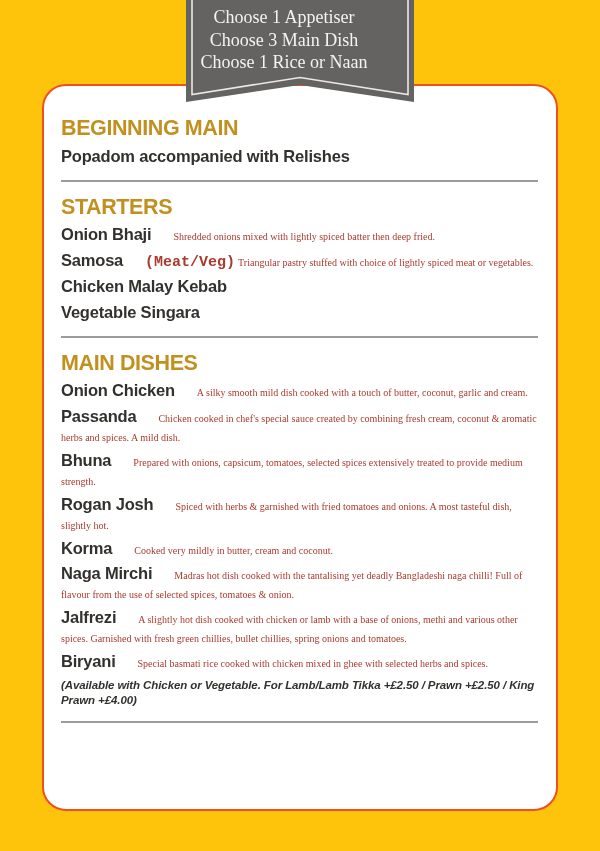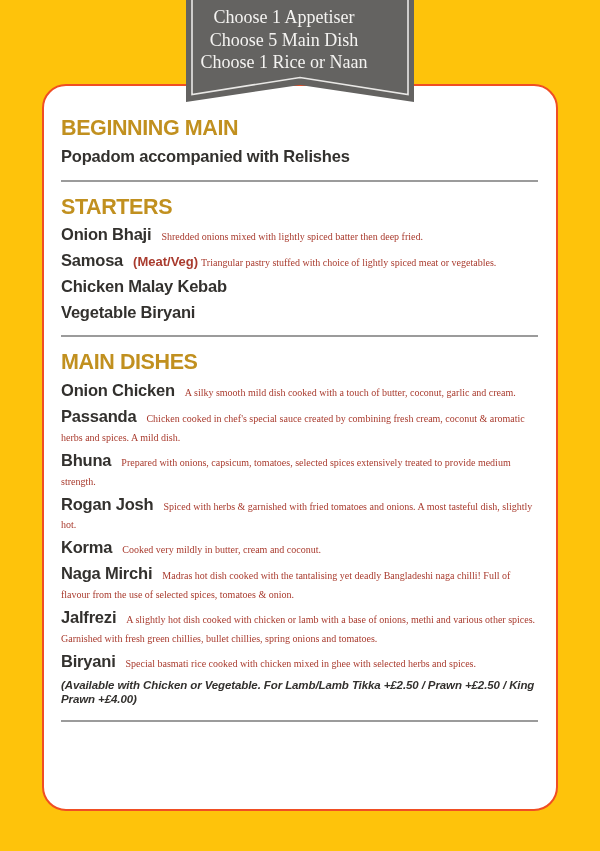--- a/index.html
+++ b/index.html
@@ -29,24 +29,24 @@
   h2{
     font-weight:bold; font-size:21.5px; line-height:1.15; letter-spacing:-0.4px;
     color:var(--gold); margin:0 0 4px 0;
   }
   hr{
     border:none; border-top:2px solid var(--divider); margin:13px 0 13px 0;
   }
   .item{margin:6px 0;}
   .dish{
     font-weight:bold; font-size:16.5px; line-height:1.2; letter-spacing:-0.2px;
-    color:var(--dark); margin-right:10px;
+    color:var(--dark); margin-right:22px;
   }
   .tag{
-    font-family:Liberation Sans, sans-serif; font-weight:bold; font-size:13px;
+    font-family:Liberation Mono, monospace; font-weight:bold; font-size:15px;
     color:var(--red); margin-right:3px;
   }
   .desc{
     font-family:"Liberation Serif", serif; font-size:10px; line-height:1.22;
     color:var(--red);
   }
   .note{
     font-weight:bold; font-size:11.5px; line-height:1.3; letter-spacing:-0.1px;
     color:var(--dark); margin:1px 0 0 0;font-style:italic;
   }
@@ -54,38 +54,38 @@
 </head>
 <body>
 
 <div class="ribbon">
   <svg viewBox="0 0 228 104" preserveAspectRatio="none">
     <polygon points="0,0 228,0 228,102 114,85 0,102" style="fill:var(--ribbon)"></polygon>
     <polygon points="6,-6 222,-6 222,94.5 114,77.5 6,94.5" style="fill:none;stroke:var(--ribbon-line);stroke-width:1.6"></polygon>
   </svg>
   <div class="ribbon-text">
     <div>Choose 1 Appetiser</div>
-    <div>Choose 5 Main Dish</div>
+    <div>Choose 3 Main Dish</div>
     <div>Choose 1 Rice or Naan</div>
   </div>
 </div>
 
 <div class="card">
   <div>
       <section>
         <h2>BEGINNING MAIN</h2>
         <p class="item"><span class="dish">Popadom accompanied with Relishes</span></p>
       </section>
       <hr>
       <section>
         <h2>STARTERS</h2>
         <p class="item"><span class="dish">Onion Bhaji</span><span class="desc">Shredded onions mixed with lightly spiced batter then deep fried.</span></p>
         <p class="item"><span class="dish">Samosa</span><span class="tag">(Meat/Veg)</span><span class="desc">Triangular pastry stuffed with choice of lightly spiced meat or vegetables.</span></p>
         <p class="item"><span class="dish">Chicken Malay Kebab</span></p>
-        <p class="item"><span class="dish">Vegetable Biryani</span></p>
+        <p class="item"><span class="dish">Vegetable Singara</span></p>
       </section>
       <hr>
       <section>
         <h2>MAIN DISHES</h2>
         <p class="item"><span class="dish">Onion Chicken</span><span class="desc">A silky smooth mild dish cooked with a touch of butter, coconut,  garlic and cream.</span></p>
         <p class="item"><span class="dish">Passanda</span><span class="desc">Chicken cooked in chef's special sauce created by combining  fresh cream, coconut &amp; aromatic herbs and spices. A mild dish.</span></p>
         <p class="item"><span class="dish">Bhuna</span><span class="desc">Prepared with onions, capsicum, tomatoes, selected spices extensively treated to provide medium strength.</span></p>
         <p class="item"><span class="dish">Rogan Josh</span><span class="desc">Spiced with herbs &amp; garnished with fried tomatoes and onions. A most tasteful dish, slightly hot.</span></p>
         <p class="item"><span class="dish">Korma</span><span class="desc">Cooked very mildly in butter, cream and coconut.</span></p>
         <p class="item"><span class="dish">Naga Mirchi</span><span class="desc">Madras hot dish cooked with the tantalising yet deadly Bangladeshi naga chilli! Full of flavour from the use of selected spices, tomatoes &amp; onion.</span></p>

